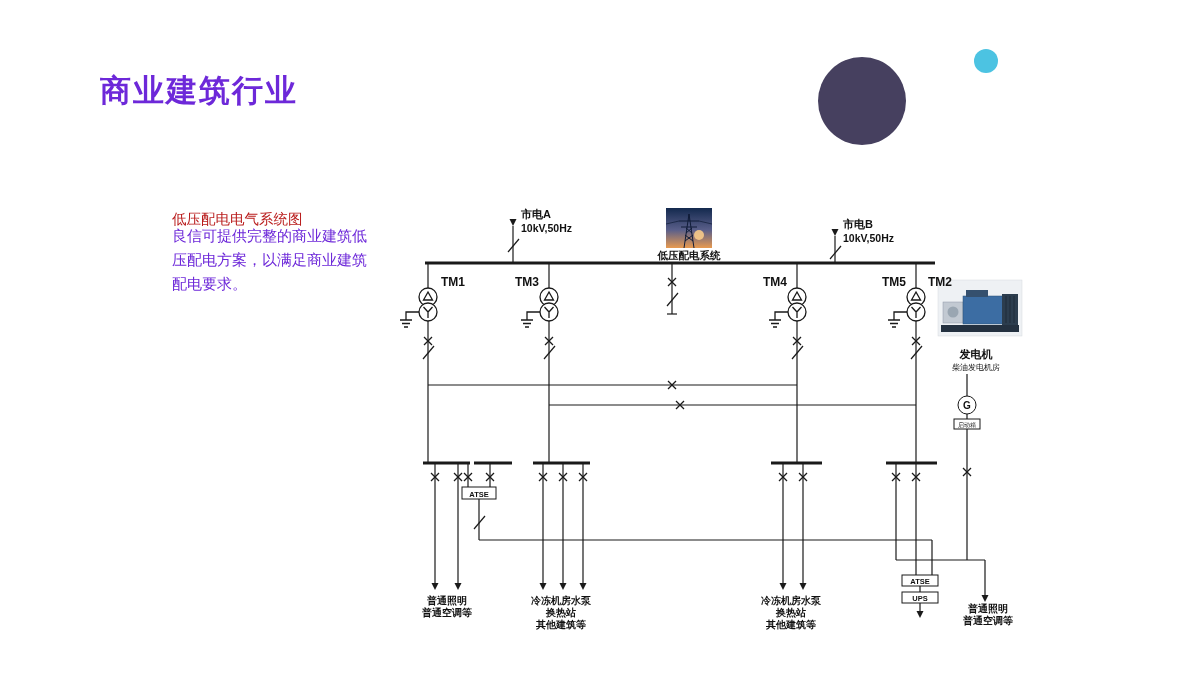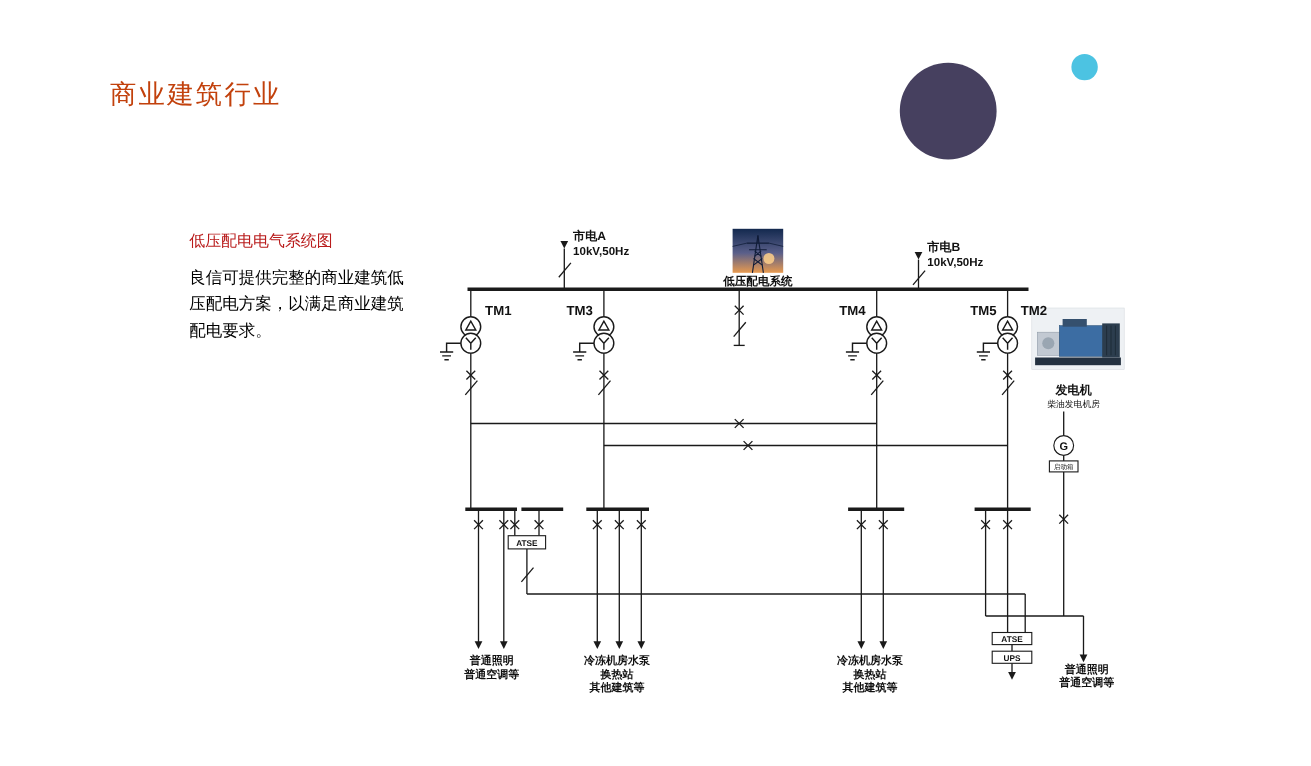--- a/index.html
+++ b/index.html
@@ -1,26 +1,26 @@
 <!DOCTYPE html>
 <html><head>
 <meta charset="utf-8">
 <style>
   html,body{margin:0;padding:0}
   body{width:1192px;height:696px;position:relative;background:#ffffff;overflow:hidden;
        font-family:"Liberation Sans",sans-serif}
-  .title{position:absolute;left:100px;top:70px;font-size:24px;letter-spacing:2px;
-         color:#c2410c;font-weight:400;white-space:nowrap}
+  .title{position:absolute;left:100px;top:70px;font-size:31px;letter-spacing:2px;
+         color:#6d28d9;font-weight:700;white-space:nowrap}
   .circle-dark{position:absolute;left:818px;top:57px;width:88px;height:88px;
                border-radius:50%;background:#46405f}
   .circle-cyan{position:absolute;left:974px;top:49px;width:24px;height:24px;
                border-radius:50%;background:#4cc3e2}
   .section-heading{position:absolute;left:172px;top:210px;font-size:14.5px;color:#b91c1c}
-  .body-text{position:absolute;left:172px;top:241px;width:202px;font-size:15px;
-             line-height:1.6;color:#000000}
+  .body-text{position:absolute;left:172px;top:224px;width:202px;font-size:15px;
+             line-height:1.6;color:#6d28d9}
   svg text{font-family:"Liberation Sans",sans-serif;fill:#111}
   .diagram-svg{position:absolute;left:0;top:0}
 </style>
 </head>
 <body>
 
 <div class="title">商业建筑行业</div>
 <div class="circle-dark"></div>
 <div class="circle-cyan"></div>
 <div class="section-heading">低压配电电气系统图</div>

